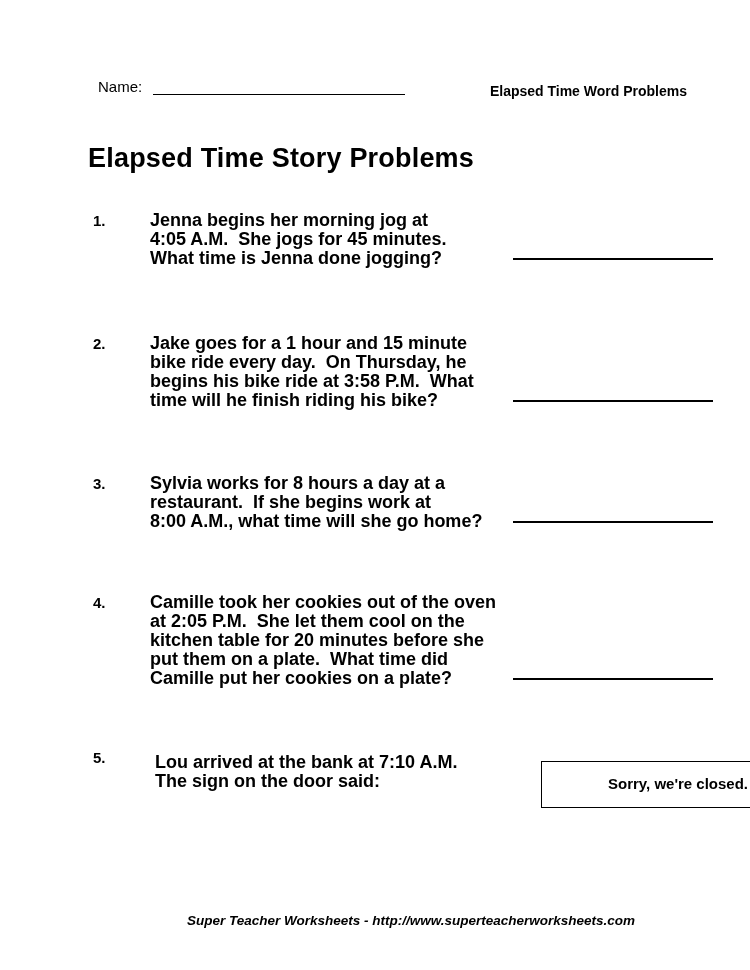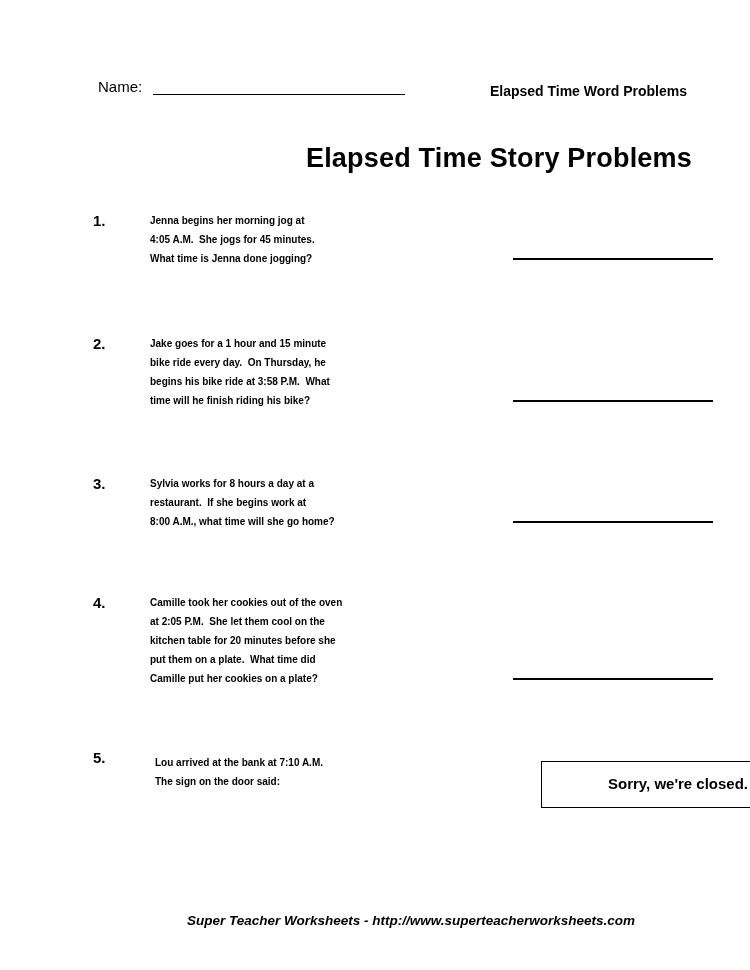--- a/index.html
+++ b/index.html
@@ -28,21 +28,21 @@
     display:inline-block;
     width:252px; height:16px;
     border-bottom:1.6px solid #000;
     margin-left:6px;
   }
   .header-right { font-size:14px; font-weight:bold; padding-bottom:1px; }
 
   
   .title {
     margin-top:38px;
-    text-align:right;
+    text-align:left;
     font-size:27px;
     font-weight:bold;
     letter-spacing:0.2px;
   }
 
   
   .problem { display:flex; }
   .p1 { margin-top:32px; }
   .p2 { margin-top:56px; }
   .p3 { margin-top:54px; }
@@ -50,21 +50,21 @@
   .p5 { margin-top:50px; }
   .num {
     width:47px;
     font-size:15px;
     font-weight:bold;
     line-height:19px;
     flex:none;
   }
   .ptext {
     width:348px;
-    font-size:10px;
+    font-size:18px;
     font-weight:bold;
     line-height:19px;
     white-space:pre-wrap;
     flex:none;
   }
   .answer {
     flex:1;
     display:flex;
     align-items:flex-end;
     justify-content:flex-end;

